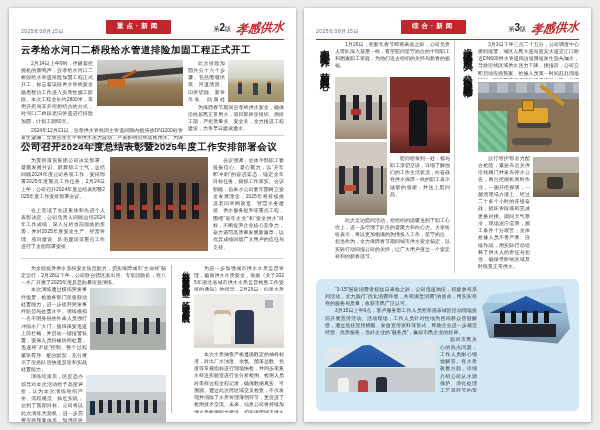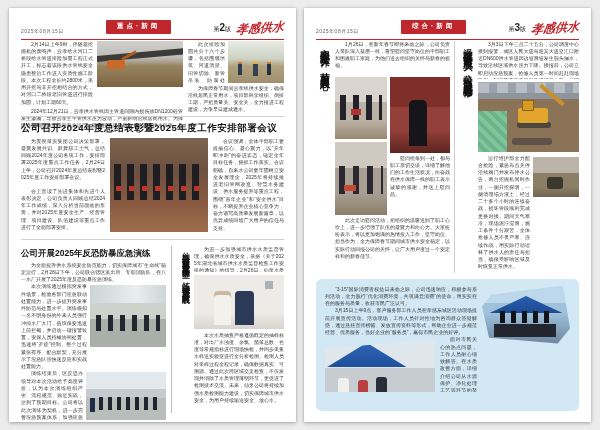--- a/index.html
+++ b/index.html
@@ -152,20 +152,21 @@
       <span class="pdate">2025年08月15日</span>
       <span class="secbox">重点·新闻</span>
       <span class="pright">
         <span class="pno"><span>第</span><b>2</b><span>版</span></span>
         <span class="logo">孝感供水</span>
       </span>
     </header>
     <hr class="redrule">
 
     <article>
+      <h1 class="art">云孝给水河口二桥段给水管道排险加固工程正式开工</h1>
       <div class="a1-body">
         <div class="a1-left">
           <div class="a1-lt">
             <p class="p">2月14日上午9时，伴随着挖掘机的轰鸣声，云孝给水河口二桥段给水管道排险加固工程正式开工，标志着该段供水管线安全隐患整治工作进入实质性施工阶段。本次工程全长约2800米，采用开挖与非开挖相结合的方式，对河口二桥段老旧管道进行排险加固，计划工期60天。</p>
             <div class="ph ph-bridge">
               <i class="deck"></i>
               <i class="exc"></i>
               <i class="arm"></i>
             </div>
           </div>
@@ -199,21 +200,20 @@
         </div>
         <div class="a2-c2">
           <p class="p">会议强调，全体干部职工要提振信心、凝心聚力，以“开年即冲刺”的奋进姿态，锚定全年目标任务，狠抓工作落实。会议明确，自来水公司要牢固树立安全发展理念，2025年将持续推进老旧管网改造、智慧水务建设、供水服务提升等重点工程，围绕“百年企业”和“安全供水”目标，不断提升企业核心竞争力，奋力谱写高质量发展新篇章，以优异成绩回馈广大用户的信任与支持。</p>
         </div>
       </div>
     </article>
     <hr class="artsep">
 
     <div class="bottom-row">
       <article class="a3">
-        <h2 class="art">公司开展2025年反恐防暴应急演练</h2>
         <div class="a3-flow">
           <p class="p">为全面提升供水系统安全防范能力，切实保障城市“生命线”稳定运行，2月28日下午，公司联合辖区派出所、专职消防队，在八一水厂开展了2025年度反恐防暴应急演练。</p>
           <div class="ph ph-drill">
             <i class="bld"></i>
             <i class="ppl"></i>
           </div>
           <p class="p">本次演练通过模拟突发事件场景，检验各部门应急联动处置能力，进一步提升突发事件防范与处置水平。演练模拟一名不明身份的外来人员强行冲闯水厂大门，值班保安迅速上前拦截，并启动一键报警装置，安保人员持械协同处置，迅速将“歹徒”控制。整个过程紧张有序、配合默契，充分展示了应急队伍快速反应和实战处置能力。</p>
           <div class="ph ph-formation">
             <i class="ppl"></i>
             <i class="guard"></i>

